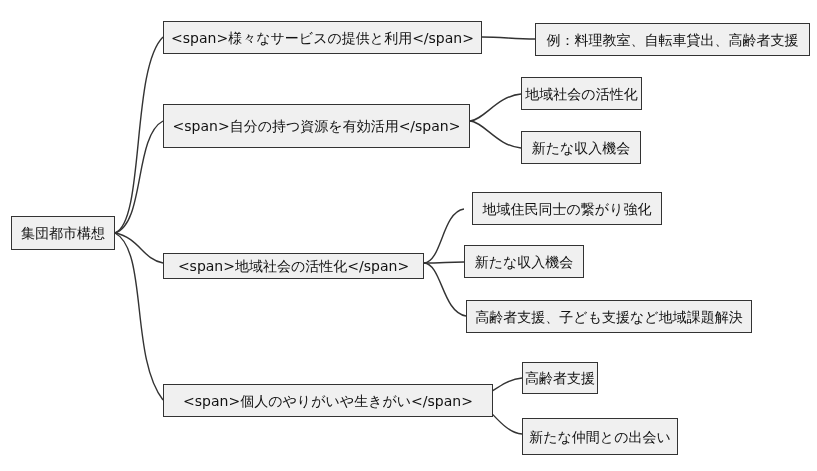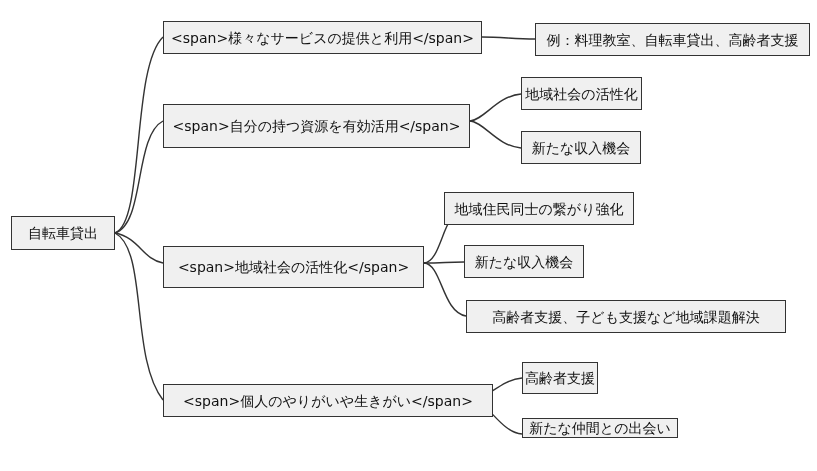--- a/index.html
+++ b/index.html
@@ -54,31 +54,31 @@
     <path d="M482,37 C502,37 514,39 535,39"></path>
     <path d="M470,121 C484,120 497,96 521,94"></path>
     <path d="M470,121 C484,122 497,146 521,148"></path>
     <path d="M424,263 C442,262 442,212 464,209"></path>
     <path d="M424,263 C442,263 448,262 464,262"></path>
     <path d="M424,263 C442,264 442,312 466,316"></path>
     <path d="M472,400 C488,399 500,380 522,378"></path>
     <path d="M472,400 C488,401 500,432 522,434"></path>
   </svg>
 
-  <div class="node" style="left:11px; top:216px; width:104px; height:34px">自転車貸出</div>
+  <div class="node" style="left:11px; top:216px; width:104px; height:34px">集団都市構想</div>
 
   <div class="node" style="left:163px; top:21px; width:319px; height:33px">&lt;span&gt;様々なサービスの提供と利用&lt;/span&gt;</div>
   <div class="node" style="left:535px; top:23px; width:275px; height:33px">例：料理教室、自転車貸出、高齢者支援</div>
 
   <div class="node" style="left:163px; top:104px; width:307px; height:44px">&lt;span&gt;自分の持つ資源を有効活用&lt;/span&gt;</div>
   <div class="node" style="left:521px; top:77px; width:121px; height:33px">地域社会の活性化</div>
   <div class="node" style="left:521px; top:131px; width:120px; height:33px">新たな収入機会</div>
 
-  <div class="node" style="left:163px; top:246px; width:261px; height:42px">&lt;span&gt;地域社会の活性化&lt;/span&gt;</div>
-  <div class="node" style="left:444px; top:192px; width:190px; height:33px">地域住民同士の繋がり強化</div>
+  <div class="node" style="left:163px; top:253px; width:261px; height:26px">&lt;span&gt;地域社会の活性化&lt;/span&gt;</div>
+  <div class="node" style="left:472px; top:192px; width:190px; height:33px">地域住民同士の繋がり強化</div>
   <div class="node" style="left:464px; top:245px; width:120px; height:33px">新たな収入機会</div>
-  <div class="node" style="left:466px; top:300px; width:320px; height:33px">高齢者支援、子ども支援など地域課題解決</div>
+  <div class="node" style="left:466px; top:300px; width:286px; height:33px">高齢者支援、子ども支援など地域課題解決</div>
 
   <div class="node" style="left:163px; top:384px; width:330px; height:33px">&lt;span&gt;個人のやりがいや生きがい&lt;/span&gt;</div>
   <div class="node" style="left:522px; top:362px; width:76px; height:32px">高齢者支援</div>
-  <div class="node" style="left:522px; top:418px; width:156px; height:20px">新たな仲間との出会い</div>
+  <div class="node" style="left:522px; top:418px; width:156px; height:37px">新たな仲間との出会い</div>
 
 </div>
 
 </body></html>

